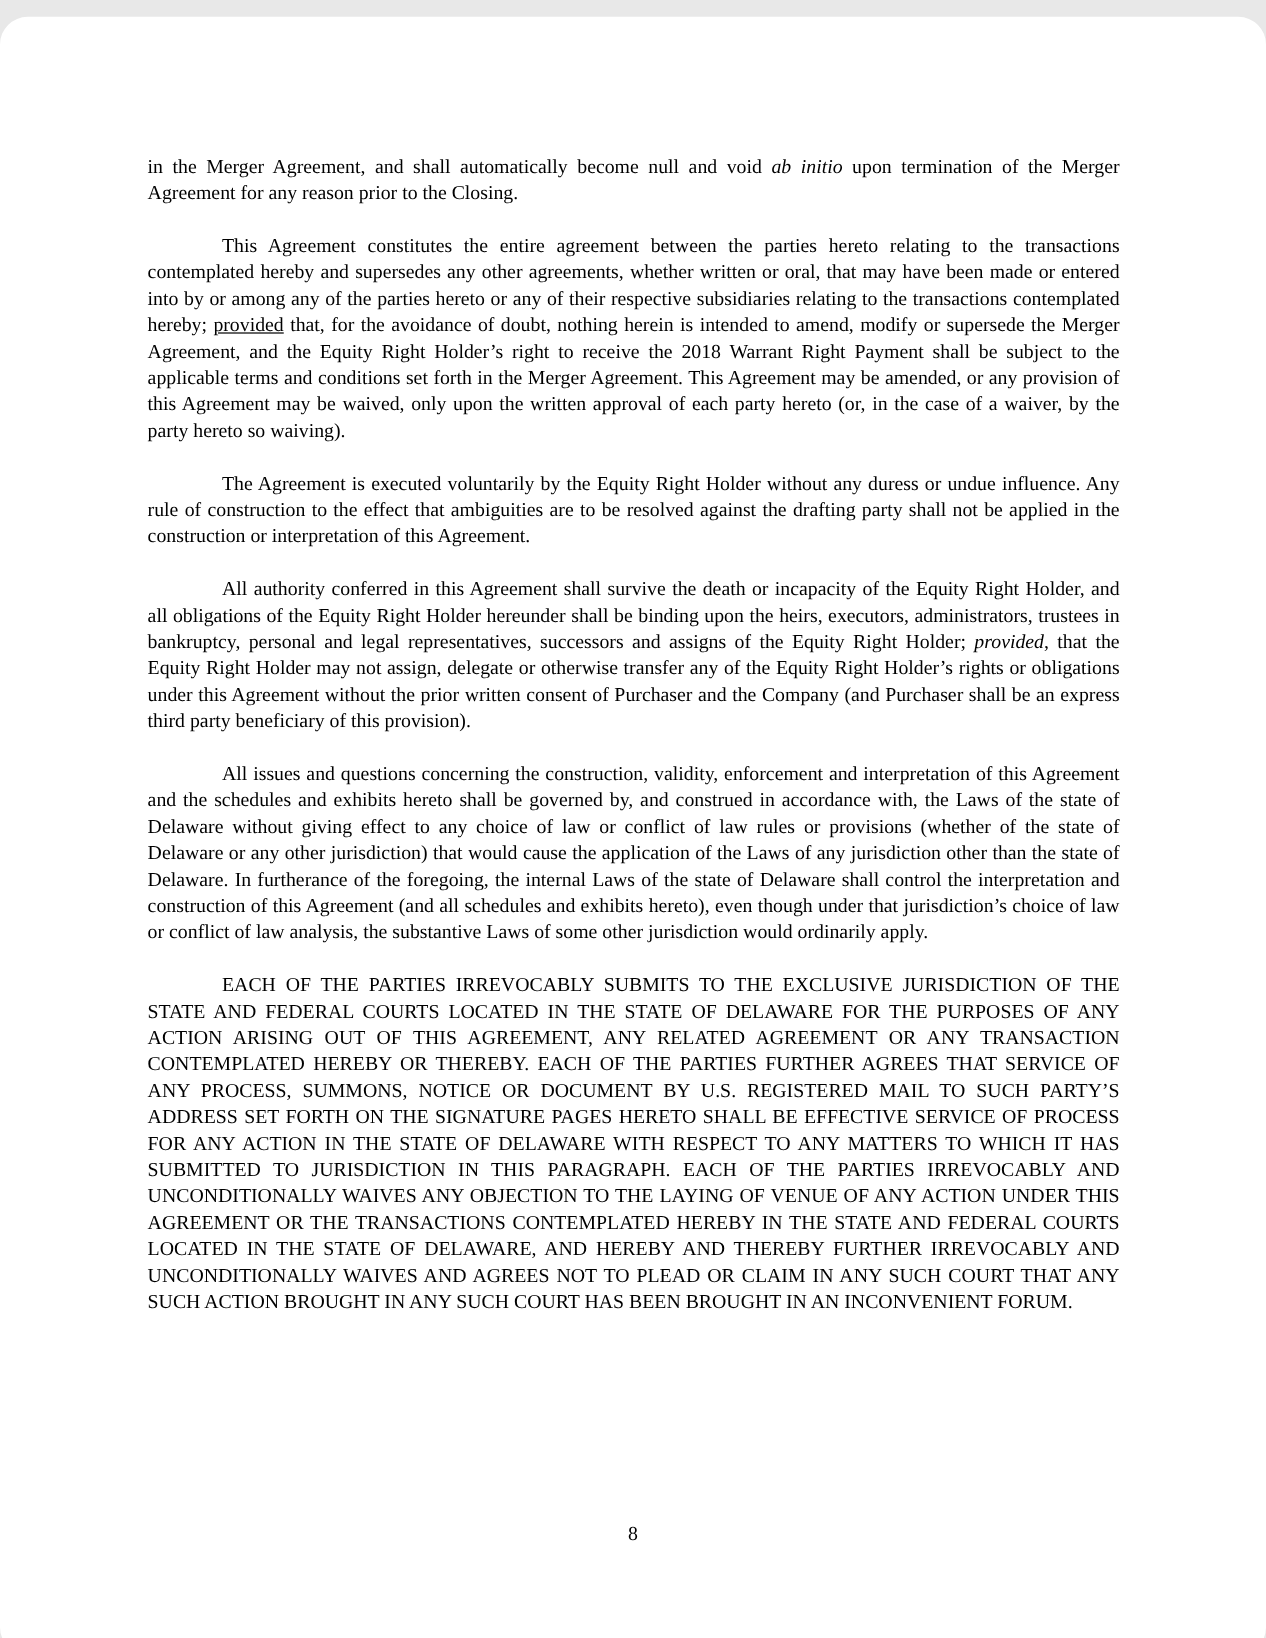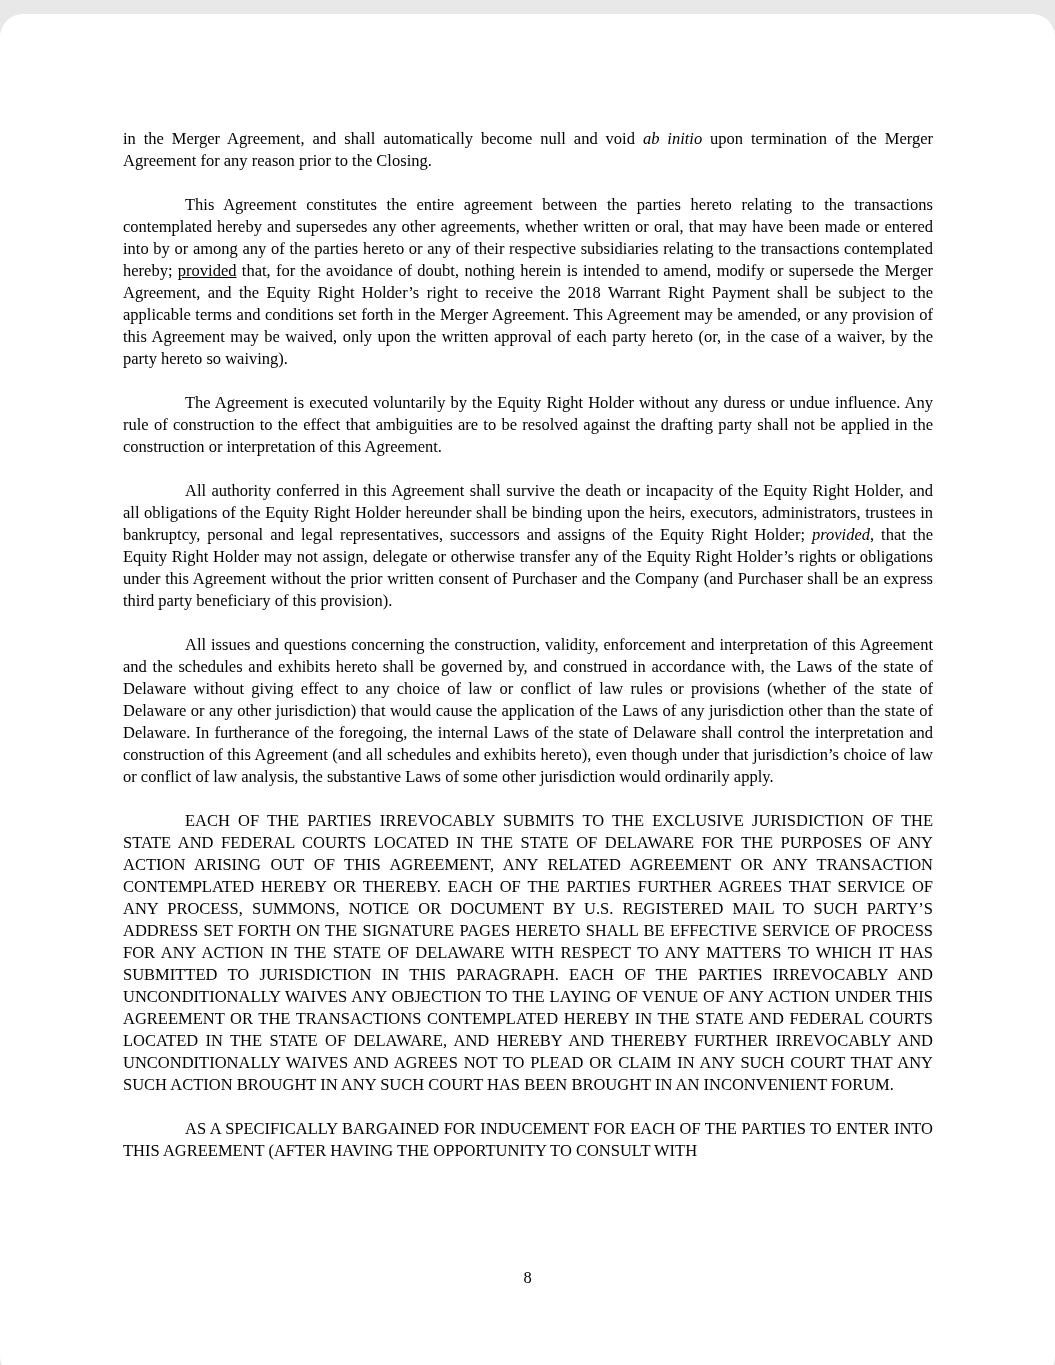--- a/index.html
+++ b/index.html
@@ -60,18 +60,17 @@
     <p class="para"><span>This Agreement constitutes the entire agreement between the parties hereto relating to the transactions contemplated hereby and supersedes any other agreements, whether written or oral, that may have been made or entered into by or among any of the parties hereto or any of their respective subsidiaries relating to the transactions contemplated hereby; </span><span class="run-underline">provided</span><span> that, for the avoidance of doubt, nothing herein is intended to amend, modify or supersede the Merger Agreement, and the Equity Right Holder’s right to receive the 2018 Warrant Right Payment shall be subject to the applicable terms and conditions set forth in the Merger Agreement. This Agreement may be amended, or any provision of this Agreement may be waived, only upon the written approval of each party hereto (or, in the case of a waiver, by the party hereto so waiving).</span></p>
 
     <p class="para"><span>The Agreement is executed voluntarily by the Equity Right Holder without any duress or undue influence. Any rule of construction to the effect that ambiguities are to be resolved against the drafting party shall not be applied in the construction or interpretation of this Agreement.</span></p>
 
     <p class="para"><span>All authority conferred in this Agreement shall survive the death or incapacity of the Equity Right Holder, and all obligations of the Equity Right Holder hereunder shall be binding upon the heirs, executors, administrators, trustees in bankruptcy, personal and legal representatives, successors and assigns of the Equity Right Holder; </span><span class="run-italic">provided</span><span>, that the Equity Right Holder may not assign, delegate or otherwise transfer any of the Equity Right Holder’s rights or obligations under this Agreement without the prior written consent of Purchaser and the Company (and Purchaser shall be an express third party beneficiary of this provision).</span></p>
 
     <p class="para"><span>All issues and questions concerning the construction, validity, enforcement and interpretation of this Agreement and the schedules and exhibits hereto shall be governed by, and construed in accordance with, the Laws of the state of Delaware without giving effect to any choice of law or conflict of law rules or provisions (whether of the state of Delaware or any other jurisdiction) that would cause the application of the Laws of any jurisdiction other than the state of Delaware. In furtherance of the foregoing, the internal Laws of the state of Delaware shall control the interpretation and construction of this Agreement (and all schedules and exhibits hereto), even though under that jurisdiction’s choice of law or conflict of law analysis, the substantive Laws of some other jurisdiction would ordinarily apply.</span></p>
 
     <p class="para"><span>EACH OF THE PARTIES IRREVOCABLY SUBMITS TO THE EXCLUSIVE JURISDICTION OF THE STATE AND FEDERAL COURTS LOCATED IN THE STATE OF DELAWARE FOR THE PURPOSES OF ANY ACTION ARISING OUT OF THIS AGREEMENT, ANY RELATED AGREEMENT OR ANY TRANSACTION CONTEMPLATED HEREBY OR THEREBY. EACH OF THE PARTIES FURTHER AGREES THAT SERVICE OF ANY PROCESS, SUMMONS, NOTICE OR DOCUMENT BY U.S. REGISTERED MAIL TO SUCH PARTY’S ADDRESS SET FORTH ON THE SIGNATURE PAGES HERETO SHALL BE EFFECTIVE SERVICE OF PROCESS FOR ANY ACTION IN THE STATE OF DELAWARE WITH RESPECT TO ANY MATTERS TO WHICH IT HAS SUBMITTED TO JURISDICTION IN THIS PARAGRAPH. EACH OF THE PARTIES IRREVOCABLY AND UNCONDITIONALLY WAIVES ANY OBJECTION TO THE LAYING OF VENUE OF ANY ACTION UNDER THIS AGREEMENT OR THE TRANSACTIONS CONTEMPLATED HEREBY IN THE STATE AND FEDERAL COURTS LOCATED IN THE STATE OF DELAWARE, AND HEREBY AND THEREBY FURTHER IRREVOCABLY AND UNCONDITIONALLY WAIVES AND AGREES NOT TO PLEAD OR CLAIM IN ANY SUCH COURT THAT ANY SUCH ACTION BROUGHT IN ANY SUCH COURT HAS BEEN BROUGHT IN AN INCONVENIENT FORUM.</span></p>
 
-    <p class="para"><span>AS A SPECIFICALLY BARGAINED FOR INDUCEMENT FOR EACH OF THE PARTIES TO ENTER INTO THIS AGREEMENT (AFTER HAVING THE OPPORTUNITY TO CONSULT WITH</span></p>
 
   </div>
 
   <div class="footer">8</div>
 </div>
 
 </body></html>

